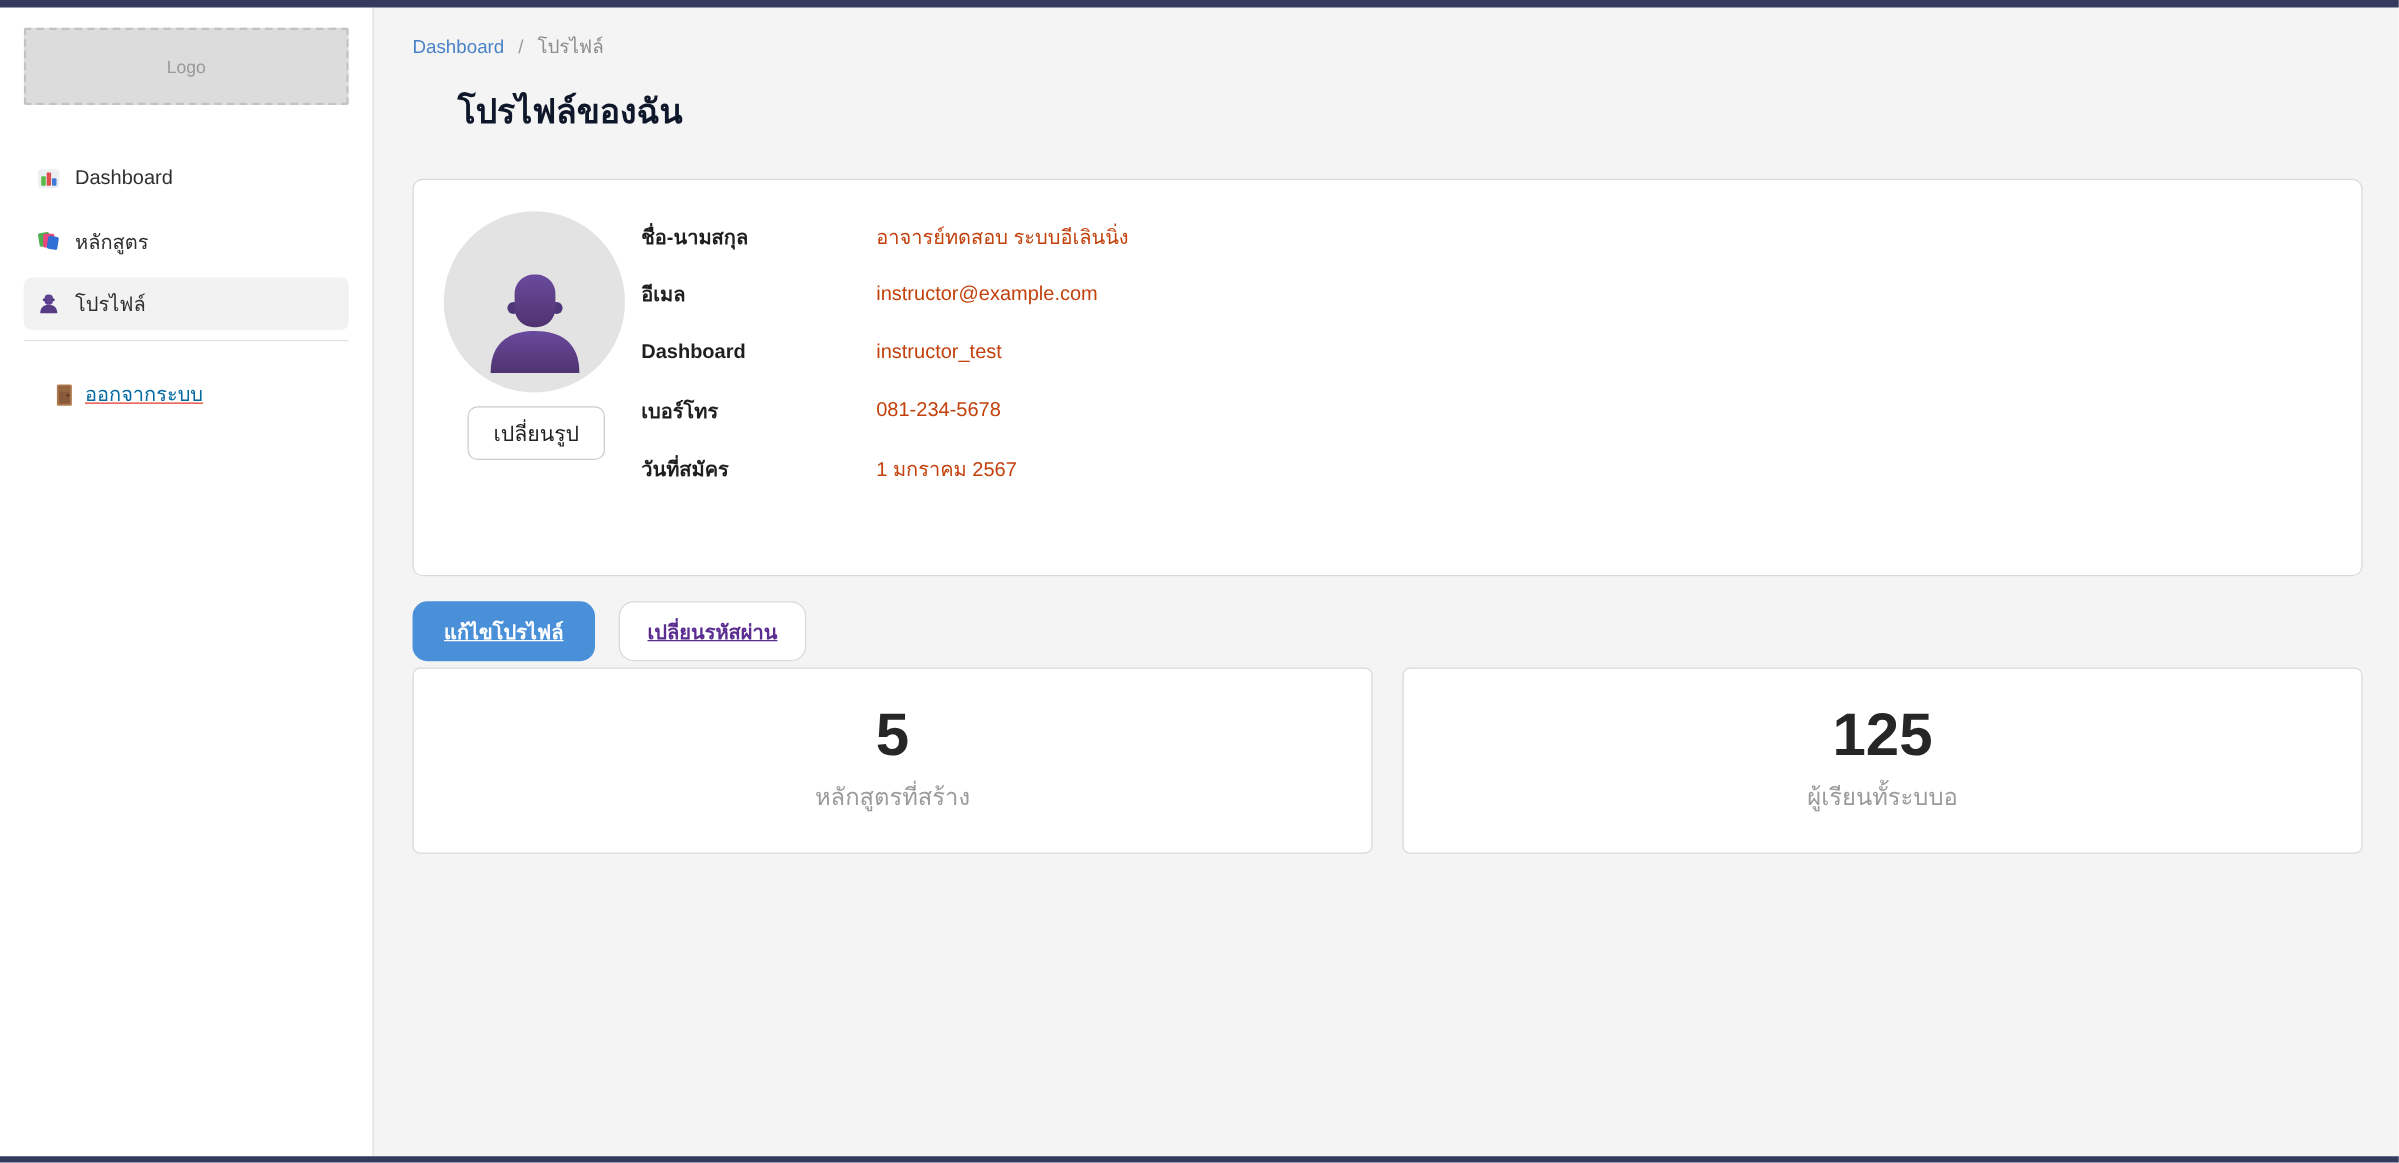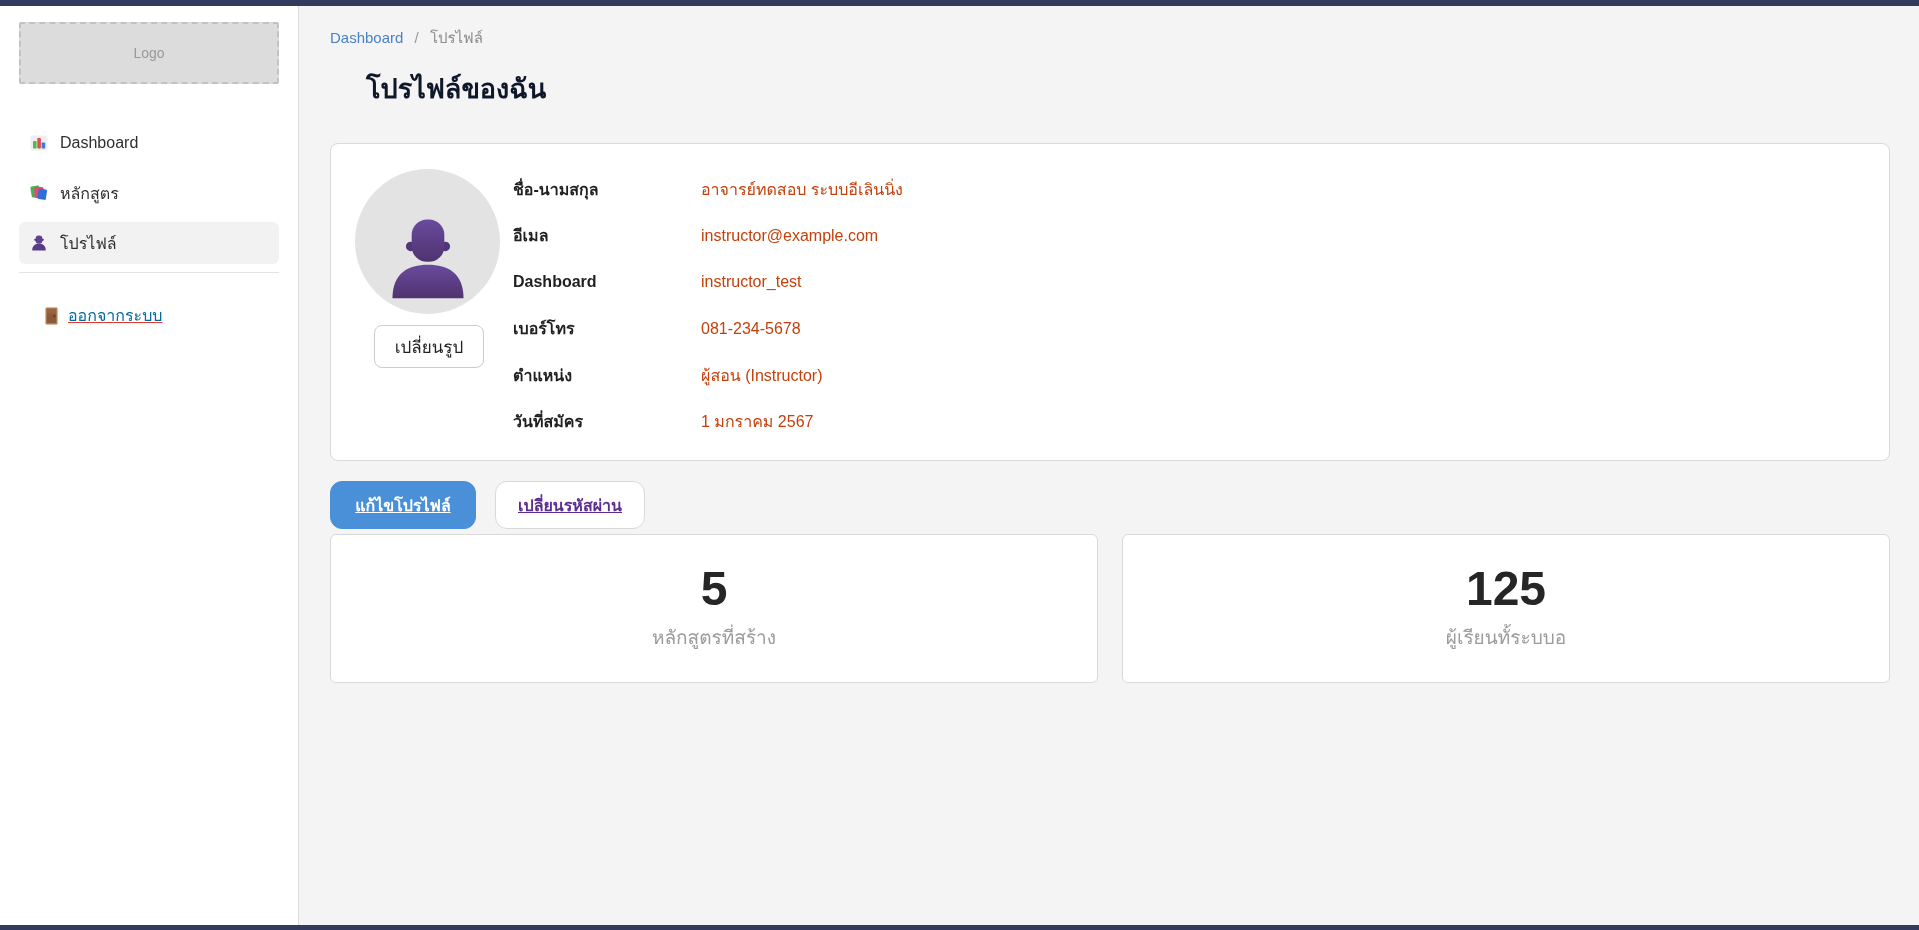--- a/index.html
+++ b/index.html
@@ -200,24 +200,20 @@
         </div>
         <div class="field-row">
           <div class="field-label">Dashboard</div>
           <div class="field-value">instructor_test</div>
         </div>
         <div class="field-row">
           <div class="field-label">เบอร์โทร</div>
           <div class="field-value">081-234-5678</div>
         </div>
         <div class="field-row">
-          <div class="field-label">ตำแหน่ง</div>
-          <div class="field-value">ผู้สอน (Instructor)</div>
-        </div>
-        <div class="field-row">
           <div class="field-label">วันที่สมัคร</div>
           <div class="field-value">1 มกราคม 2567</div>
         </div>
       </div>
     </div>
 
     <div class="actions-row">
       <button class="btn btn-edit">แก้ไขโปรไฟล์</button>
       <button class="btn btn-password">เปลี่ยนรหัสผ่าน</button>
     </div>

